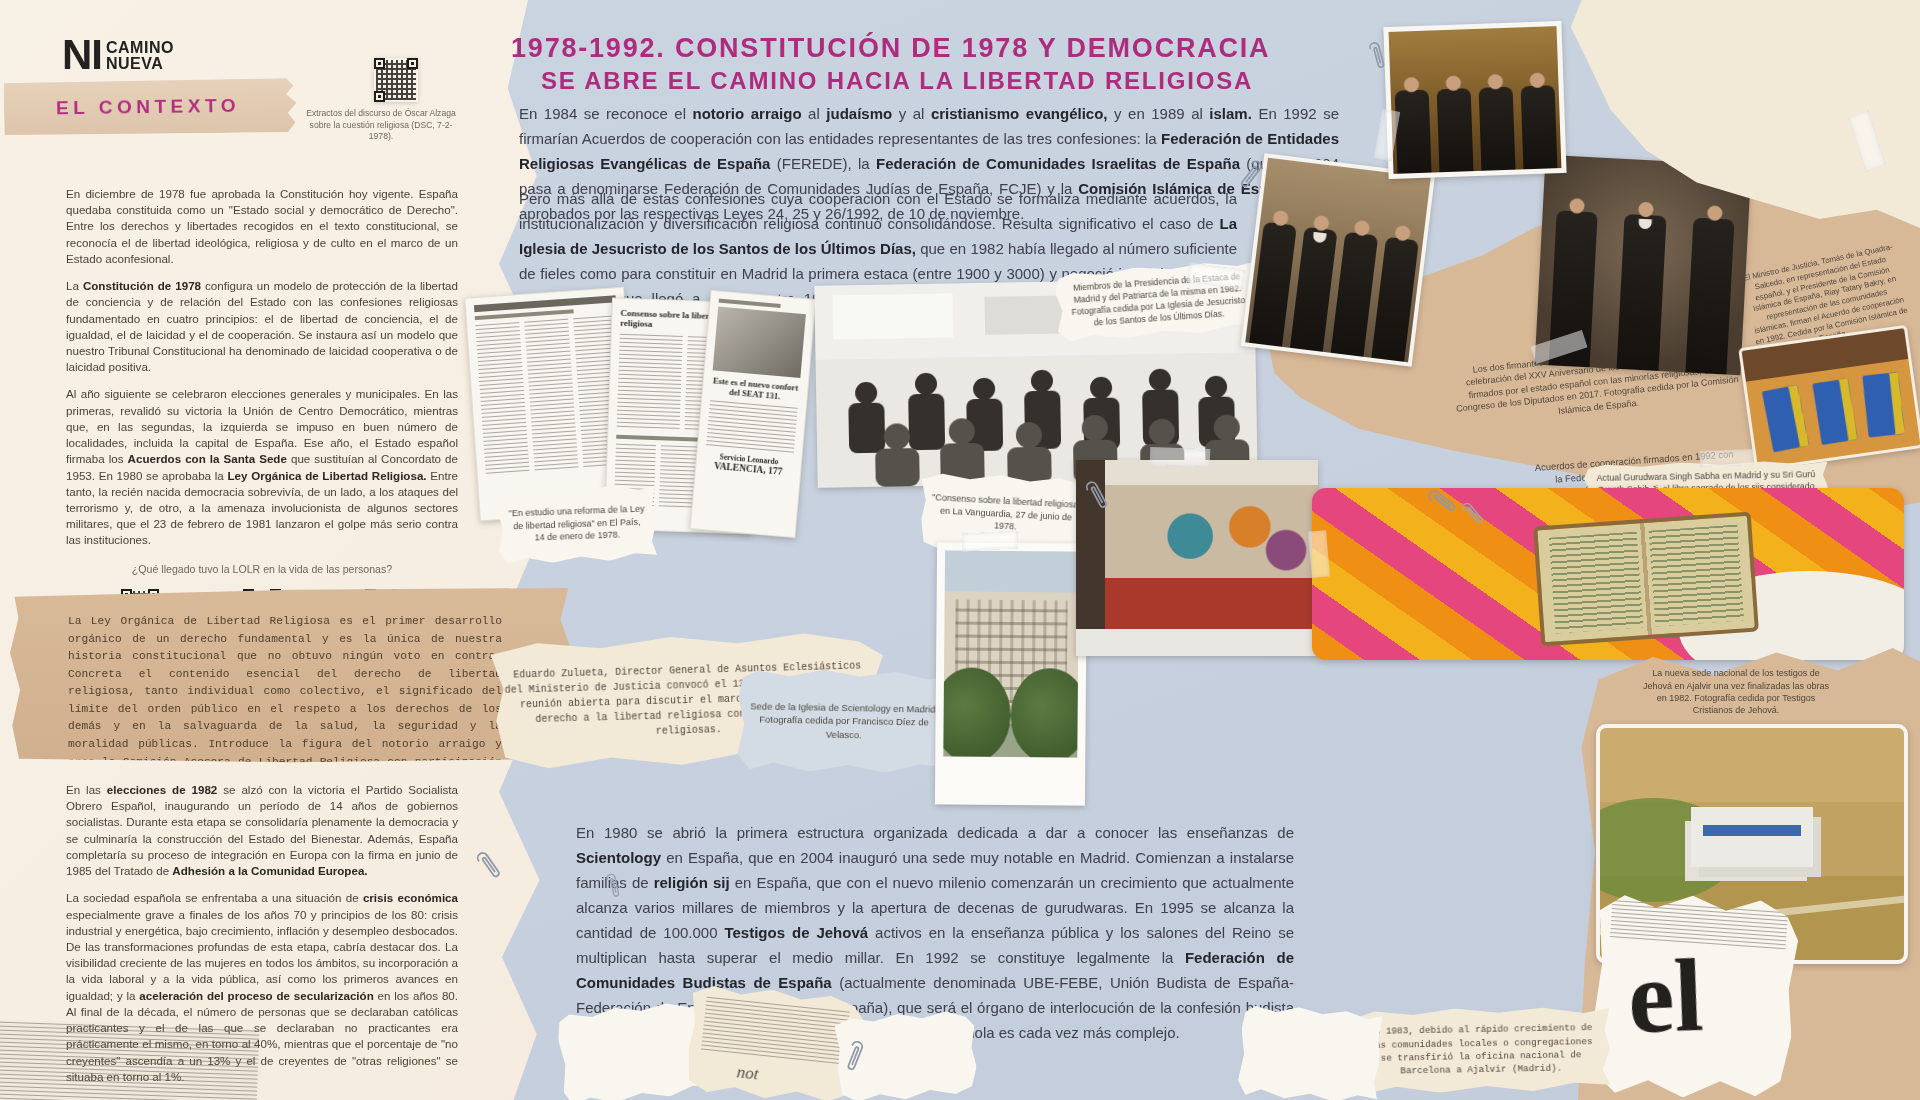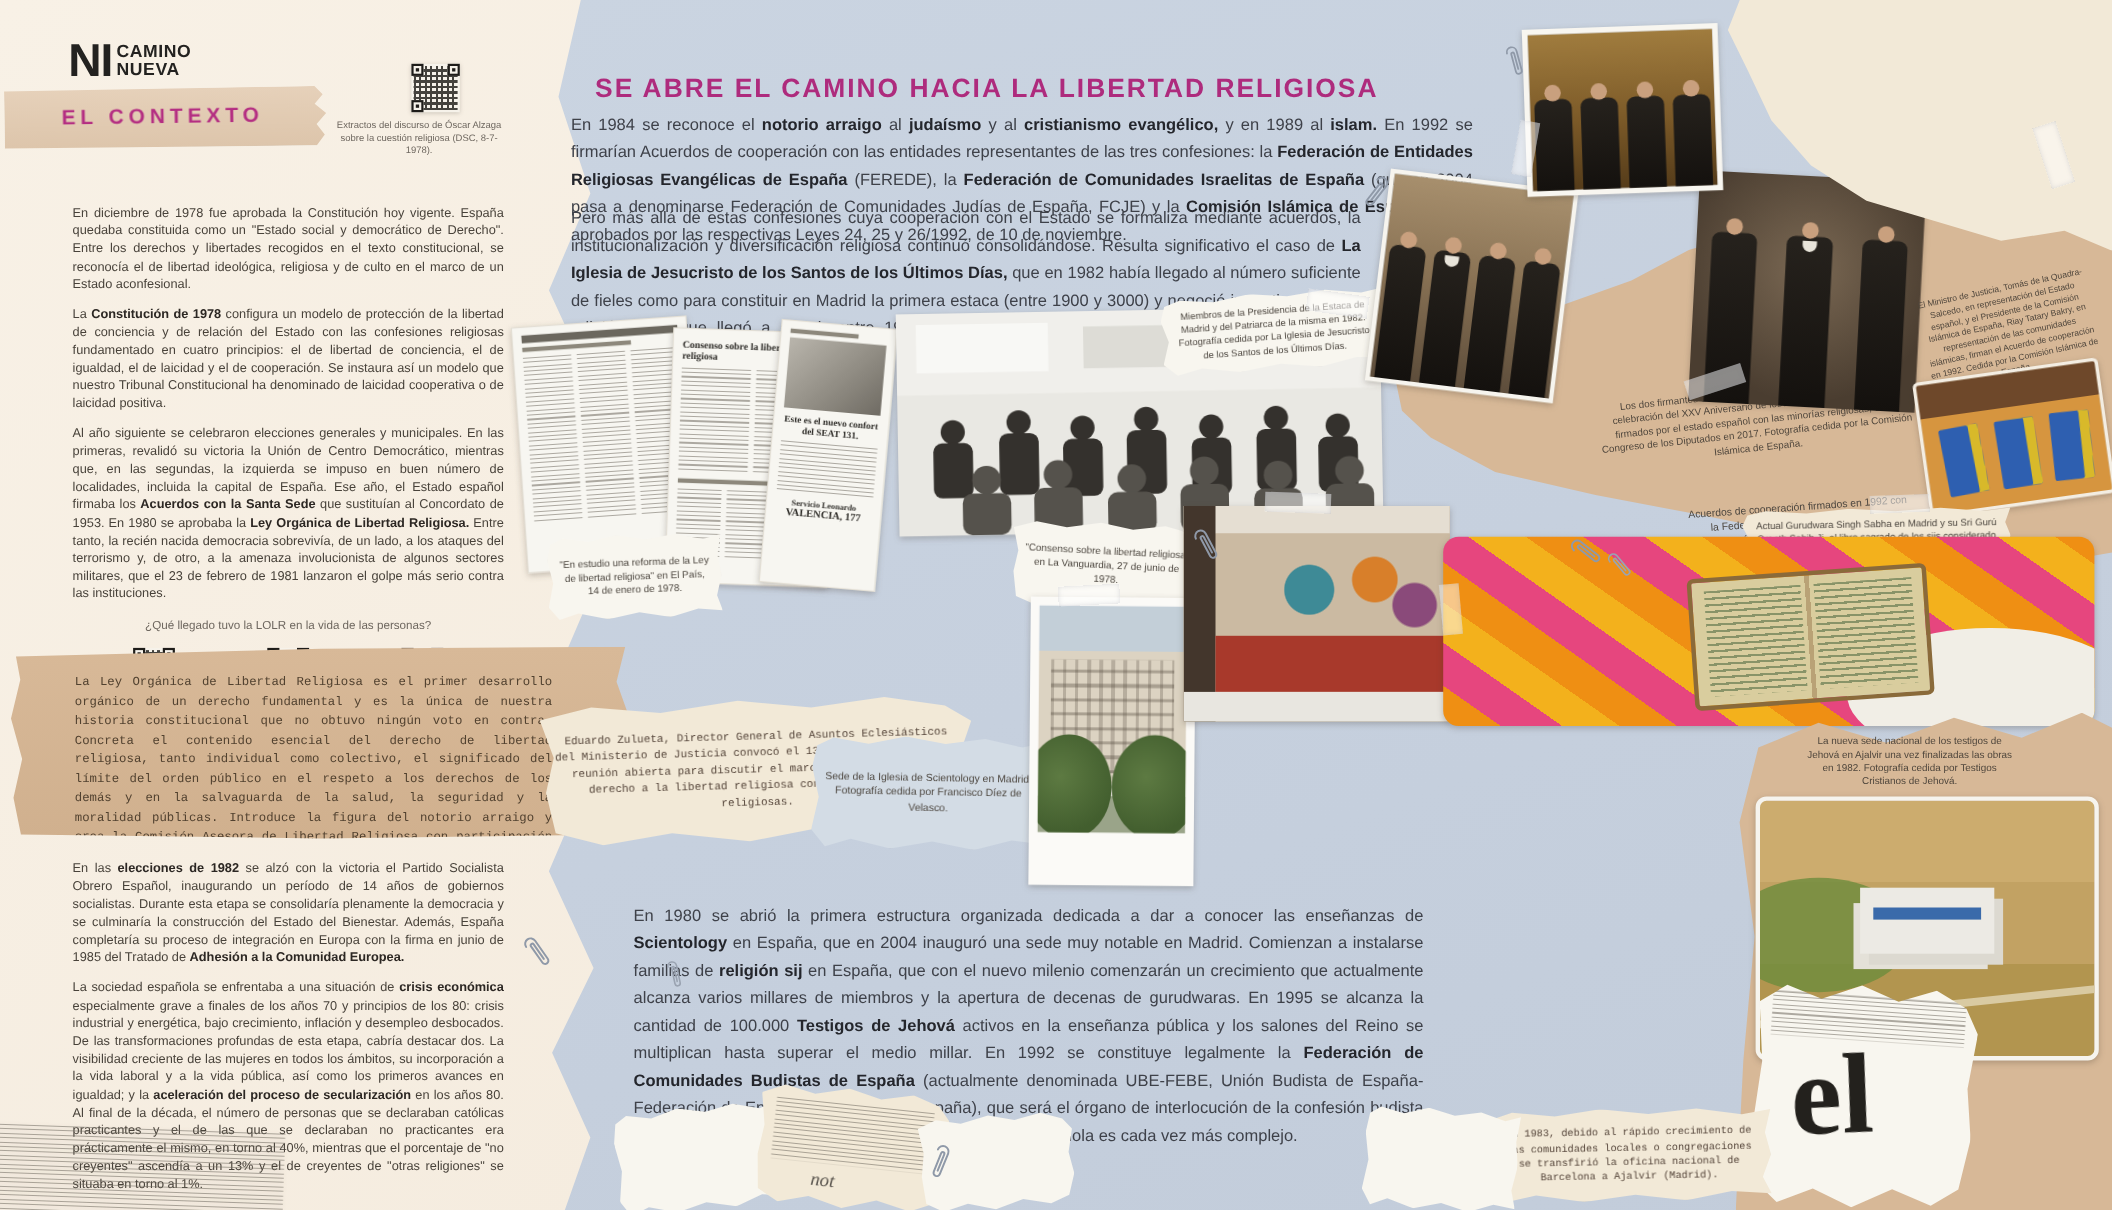--- a/index.html
+++ b/index.html
@@ -154,21 +154,21 @@
   <div class="abs context-tape sh">
     <h2>EL CONTEXTO</h2>
   </div>
 
   <div class="abs qr shs" style="left:374px;top:58px;width:44px;height:44px;position:absolute;">
     <span class="mesh"></span>
     <span class="fp tl"></span>
       <span class="fp tr"></span>
       <span class="fp bl"></span>
   </div>
-  <p class="abs qr-top-cap" style="margin:0;">Extractos del discurso de Óscar Alzaga sobre la cuestión religiosa (DSC, 8-7-1978).</p>
+  <p class="abs qr-top-cap" style="margin:0;">Extractos del discurso de Óscar Alzaga sobre la cuestión religiosa (DSC, 7-2-1978).</p>
 
   <div class="abs leftcol">
     <p>En diciembre de 1978 fue aprobada la Constitución hoy vigente. España quedaba constituida como un "Estado social y democrático de Derecho". Entre los derechos y libertades recogidos en el texto constitucional, se reconocía el de libertad ideológica, religiosa y de culto en el marco de un Estado aconfesional.</p>
     <p>La <b>Constitución de 1978</b> configura un modelo de protección de la libertad de conciencia y de relación del Estado con las confesiones religiosas fundamentado en cuatro principios: el de libertad de conciencia, el de igualdad, el de laicidad y el de cooperación. Se instaura así un modelo que nuestro Tribunal Constitucional ha denominado de laicidad cooperativa o de laicidad positiva.</p>
     <p>Al año siguiente se celebraron elecciones generales y municipales. En las primeras, revalidó su victoria la Unión de Centro Democrático, mientras que, en las segundas, la izquierda se impuso en buen número de localidades, incluida la capital de España. Ese año, el Estado español firmaba los <b>Acuerdos con la Santa Sede</b> que sustituían al Concordato de 1953. En 1980 se aprobaba la <b>Ley Orgánica de Libertad Religiosa.</b> Entre tanto, la recién nacida democracia sobrevivía, de un lado, a los ataques del terrorismo y, de otro, a la amenaza involucionista de algunos sectores militares, que el 23 de febrero de 1981 lanzaron el golpe más serio contra las instituciones.</p>
     <div class="question">¿Qué llegado tuvo la LOLR en la vida de las personas?</div>
     <div class="qr-row">
       <div class="qr-fig">
         <span class="qr">
             <span class="mesh"></span>
@@ -203,20 +203,21 @@
     <div class="tw">La Ley Orgánica de Libertad Religiosa es el primer desarrollo orgánico de un derecho fundamental y es la única de nuestra historia constitucional que no obtuvo ningún voto en contra. Concreta el contenido esencial del derecho de libertad religiosa, tanto individual como colectivo, el significado del límite del orden público en el respeto a los derechos de los demás y en la salvaguarda de la salud, la seguridad y la moralidad públicas. Introduce la figura del notorio arraigo y crea la Comisión Asesora de Libertad Religiosa con participación de representantes de las diversas confesiones religiosas.</div>
   </div>
 
   <div class="abs leftcol2">
     <p>En las <b>elecciones de 1982</b> se alzó con la victoria el Partido Socialista Obrero Español, inaugurando un período de 14 años de gobiernos socialistas. Durante esta etapa se consolidaría plenamente la democracia y se culminaría la construcción del Estado del Bienestar. Además, España completaría su proceso de integración en Europa con la firma en junio de 1985 del Tratado de <b>Adhesión a la Comunidad Europea.</b></p>
     <p>La sociedad española se enfrentaba a una situación de <b>crisis económica</b> especialmente grave a finales de los años 70 y principios de los 80: crisis industrial y energética, bajo crecimiento, inflación y desempleo desbocados. De las transformaciones profundas de esta etapa, cabría destacar dos. La visibilidad creciente de las mujeres en todos los ámbitos, su incorporación a la vida laboral y a la vida pública, así como los primeros avances en igualdad; y la <b>aceleración del proceso de secularización</b> en los años 80. Al final de la década, el número de personas que se declaraban católicas practicantes y el de las que se declaraban no practicantes era prácticamente el mismo, en torno al 40%, mientras que el porcentaje de "no creyentes" ascendía a un 13% y el de creyentes de "otras religiones" se situaba en torno al 1%.</p>
   </div>
 
   <div class="abs corner-scrap lines shs" style="left:-10px;top:1026px;width:268px;height:84px;transform:rotate(2deg);"></div>
 
+  <div class="abs t1">1978-1992. CONSTITUCIÓN DE 1978 Y DEMOCRACIA</div>
   <div class="abs t2">SE ABRE EL CAMINO HACIA LA LIBERTAD RELIGIOSA</div>
   <p class="abs mp mp1" style="margin:0;">En 1984 se reconoce el <b>notorio arraigo</b> al <b>judaísmo</b> y al <b>cristianismo evangélico,</b> y en 1989 al <b>islam.</b> En 1992 se firmarían Acuerdos de cooperación con las entidades representantes de las tres confesiones: la <b>Federación de Entidades Religiosas Evangélicas de España</b> (FEREDE), la <b>Federación de Comunidades Israelitas de España</b> (que en 2004 pasa a denominarse Federación de Comunidades Judías de España, FCJE) y la <b>Comisión Islámica de España</b> (CIE), aprobados por las respectivas Leyes 24, 25 y 26/1992, de 10 de noviembre.</p>
   <p class="abs mp mp2" style="margin:0;">Pero más allá de estas confesiones cuya cooperación con el Estado se formaliza mediante acuerdos, la institucionalización y diversificación religiosa continuó consolidándose. Resulta significativo el caso de <b>La Iglesia de Jesucristo de los Santos de los Últimos Días,</b> que en 1982 había llegado al número suficiente de fieles como para constituir en Madrid la primera estaca (entre 1900 y 3000) y negoció impartir clases de religión, algo que llegó a ocurrir entre 1984 y 1994, tanto en EGB como en Bachillerato, hasta la implantación de la LOGSE.</p>
   <p class="abs mp mp3" style="margin:0;">En 1980 se abrió la primera estructura organizada dedicada a dar a conocer las enseñanzas de <b>Scientology</b> en España, que en 2004 inauguró una sede muy notable en Madrid. Comienzan a instalarse familias de <b>religión sij</b> en España, que con el nuevo milenio comenzarán un crecimiento que actualmente alcanza varios millares de miembros y la apertura de decenas de gurudwaras. En 1995 se alcanza la cantidad de 100.000 <b>Testigos de Jehová</b> activos en la enseñanza pública y los salones del Reino se multiplican hasta superar el medio millar. En 1992 se constituye legalmente la <b>Federación de Comunidades Budistas de España</b> (actualmente denominada UBE-FEBE, Unión Budista de España-Federación de Entidades Budistas de España), que será el órgano de interlocución de la confesión budista con el Estado. El panorama de la diversidad religiosa española es cada vez más complejo.</p>
 
   <div class="abs np sh" style="left:472px;top:292px;width:160px;height:224px;transform:rotate(-4deg);">
     <div class="hb"></div>
     <div class="hb s"></div>
     <div class="cols" style="height:150px;">
       <div class="col lines"></div>

